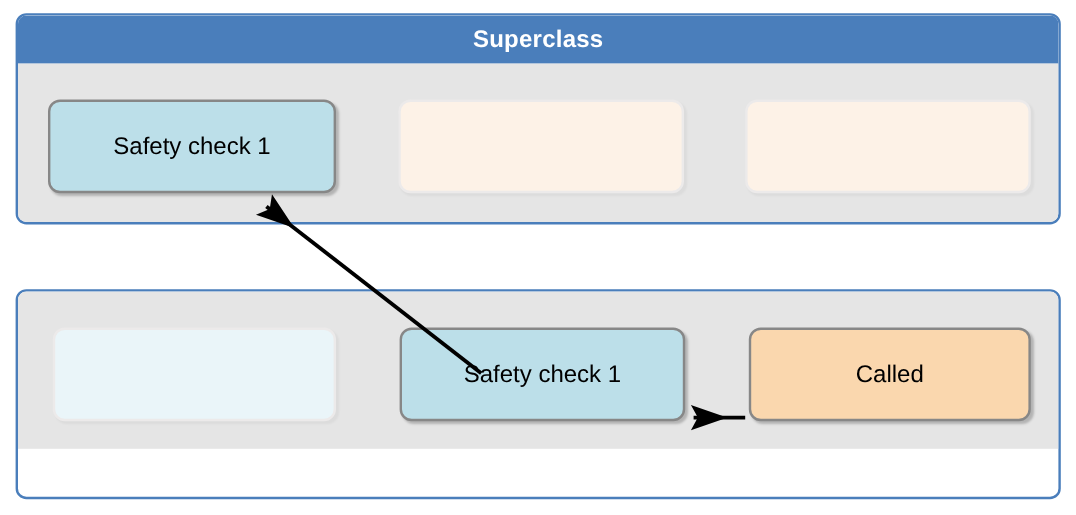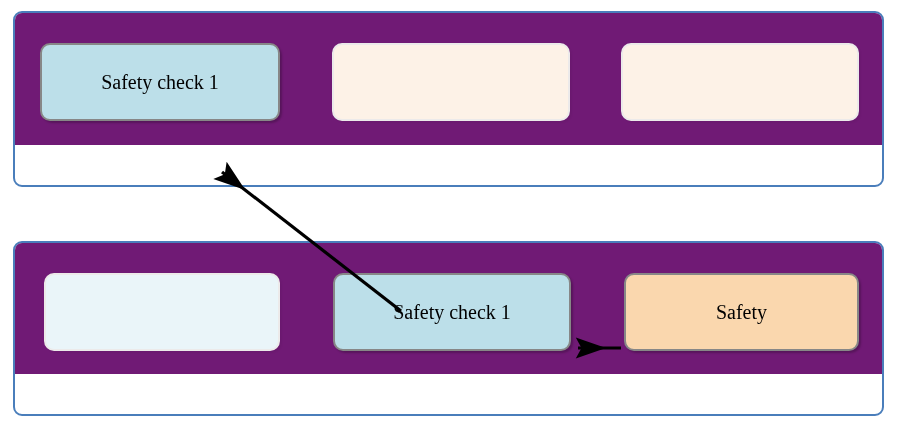--- a/index.html
+++ b/index.html
@@ -39,22 +39,21 @@
     font-size: 20px;
     display: flex;
     align-items: center;
     justify-content: center;
     letter-spacing: 0.2px;
     user-select: none;
   }
   .class-body {
     position: relative;
     height: calc(100% - 40px);
-    background: #701a75;
-    font-family: Liberation Serif, serif;
+    background: #e5e5e5;
   }
 
   
   .method {
     position: absolute;
     box-sizing: border-box;
     border-radius: 10px;
     display: flex;
     align-items: center;
     justify-content: center;
@@ -91,20 +90,21 @@
   #sb-m1 { left: 29px;  top: 30px; width: 236px; height: 78px; }
   #sb-m2 { left: 318px; top: 30px; width: 238px; height: 78px; }
   #sb-m3 { left: 609px; top: 30px; width: 235px; height: 78px; }
 </style>
 </head>
 <body>
 
 <div class="canvas">
 
   <div class="class-box" id="superclass-box">
+    <div class="class-header">Superclass</div>
     <div class="class-body">
       <div class="method solid" id="sc-m1" style="background:#bcdfe9;">
         <span>Safety check 1</span>
       </div>
       <div class="method faded" id="sc-m2" style="background:#fdf2e7;">
         <span></span>
       </div>
       <div class="method faded" id="sc-m3" style="background:#fdf2e7;">
         <span></span>
       </div>
@@ -113,21 +113,21 @@
 
   <div class="class-box" id="subclass-box">
     <div class="class-body">
       <div class="method faded" id="sb-m1" style="background:#eaf5f9;">
         <span></span>
       </div>
       <div class="method solid" id="sb-m2" style="background:#bcdfe9;">
         <span>Safety check 1</span>
       </div>
       <div class="method solid" id="sb-m3" style="background:#fad7ae;">
-        <span>Safety</span>
+        <span>Called</span>
       </div>
     </div>
   </div>
 
   <svg class="arrow-layer" viewBox="0 0 897 429">
     <defs>
       <marker id="head-diag" markerWidth="12" markerHeight="12" refX="9.2" refY="4" orient="auto" markerUnits="strokeWidth">
         <path d="M0,4 L10,0.6 L8.1,4 L10,7.4 Z" fill="#000000"></path>
       </marker>
       <marker id="head-horiz" markerWidth="11" markerHeight="11" refX="8.8" refY="3.7" orient="auto" markerUnits="strokeWidth">

